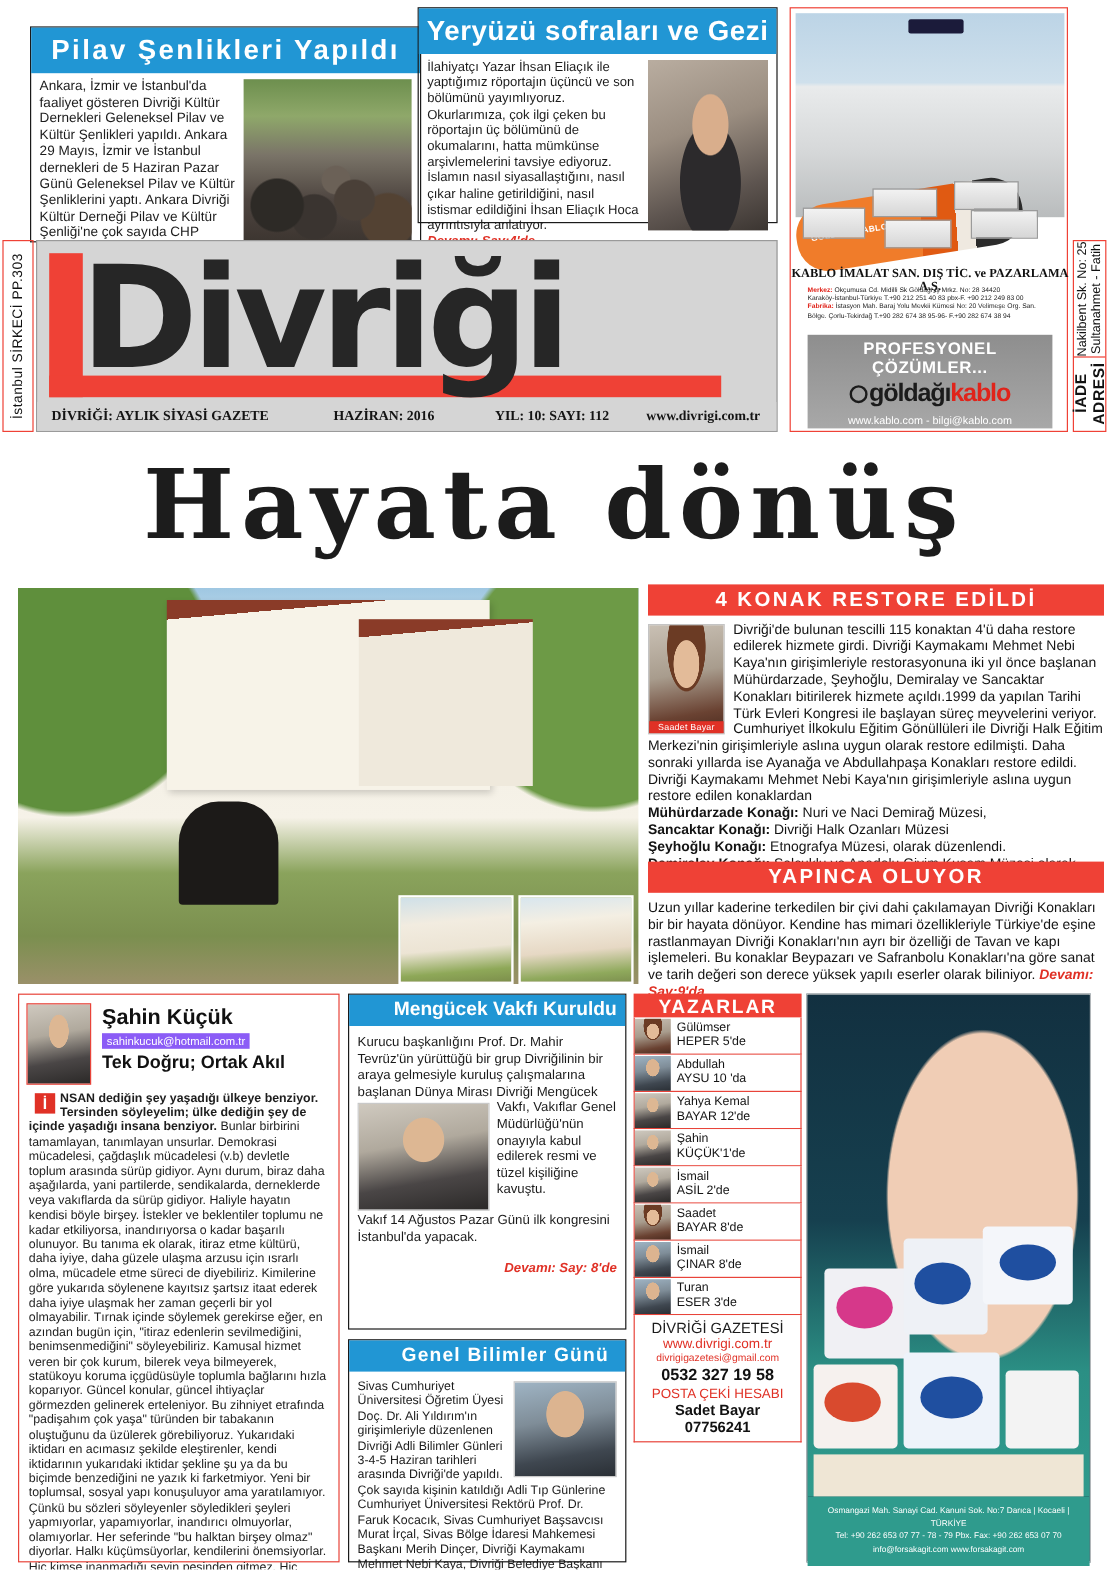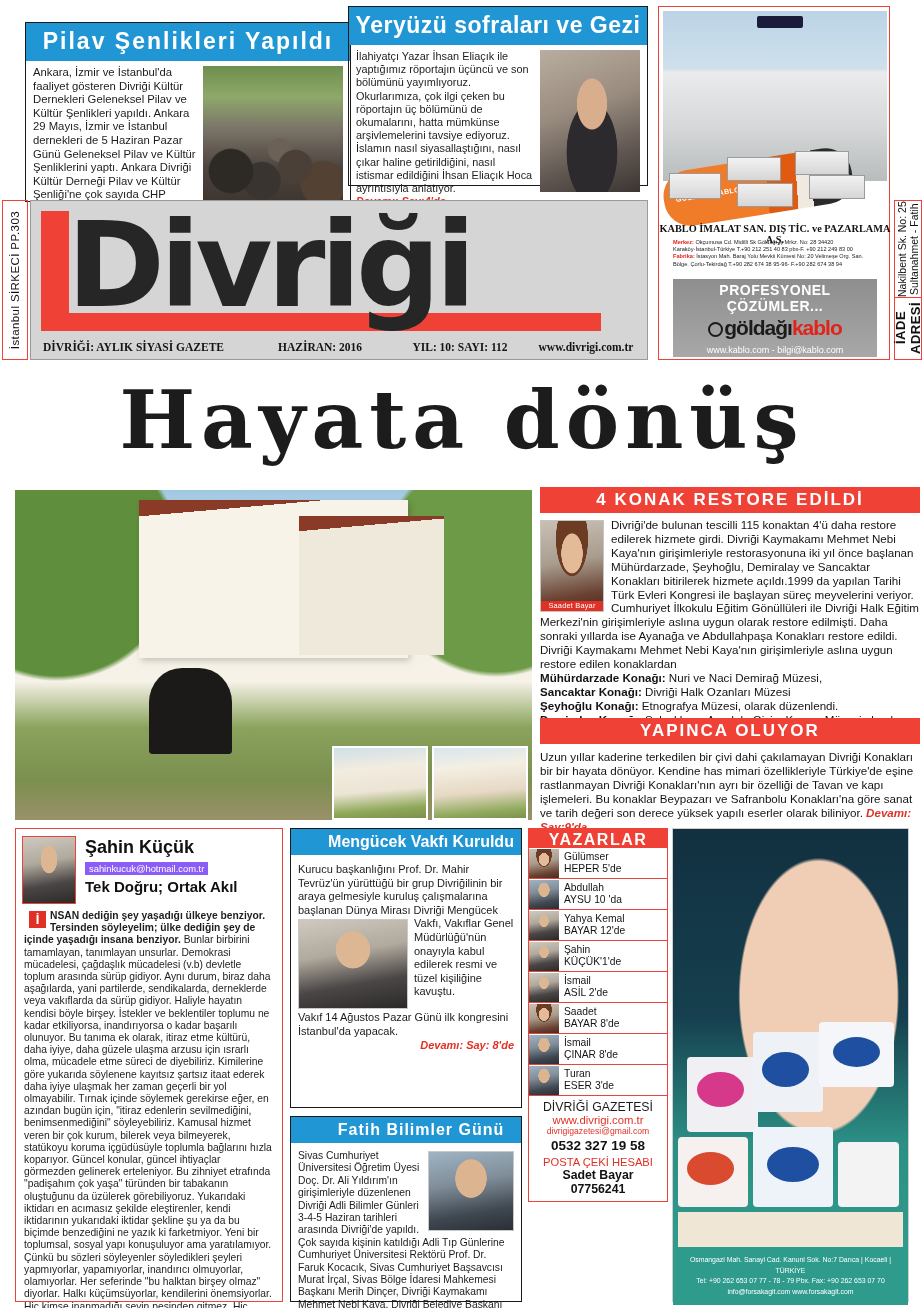--- a/index.html
+++ b/index.html
@@ -353,26 +353,26 @@
   </div>
 
   <div class="box" id="col-meng">
     <div class="bluehdr" id="meng-hd">Mengücek Vakfı Kuruldu</div>
     <div id="meng-body" class="body-txt">
       <span>Kurucu başkanlığını Prof. Dr. Mahir Tevrüz'ün yürüttüğü bir grup Divriğilinin bir araya gelmesiyle kuruluş çalışmalarına başlanan Dünya Mirası</span>
       <div class="ph ph-elder" id="meng-photo"></div>
       <span>Divriği Mengücek Vakfı, Vakıflar Genel Müdürlüğü'nün onayıyla kabul edilerek resmi ve tüzel kişiliğine kavuştu.</span>
       <div style="clear:both"></div>
       <span>Vakıf 14 Ağustos Pazar Günü ilk kongresini İstanbul'da yapacak.</span>
-      <div class="devami" style="text-align:right;">Devamı: Say: 8'de</div>
+      <div class="devami" style="text-align:right;margin-top:12px;">Devamı: Say: 8'de</div>
     </div>
   </div>
 
   <div class="box" id="col-adli">
-    <div class="bluehdr" id="adli-hd">Fatih Bilimler Günü</div>
+    <div class="bluehdr" id="adli-hd">Genel Bilimler Günü</div>
     <div id="adli-body" class="body-txt">
       <div class="ph ph-port" id="adli-photo"></div>
       <span>Sivas Cumhuriyet Üniversitesi Öğretim Üyesi Doç. Dr. Ali Yıldırım'ın girişimleriyle düzenlenen Divriği Adli Bilimler Günleri 3-4-5 Haziran tarihleri arasında Divriği'de yapıldı.</span>
       <span>Çok sayıda kişinin katıldığı Adli Tıp Günlerine  Cumhuriyet Üniversitesi Rektörü Prof. Dr. Faruk Kocacık, Sivas Cumhuriyet Başsavcısı Murat İrçal, Sivas Bölge İdaresi Mahkemesi Başkanı Merih Dinçer, Divriği Kaymakamı Mehmet Nebi Kaya, Divriği Belediye Başkanı Hakan Gök  katıldı.</span>
       
     </div>
   </div>
 
   <div class="box" id="col-yaz">
     <div class="redhdr" id="yaz-hd">YAZARLAR</div>

